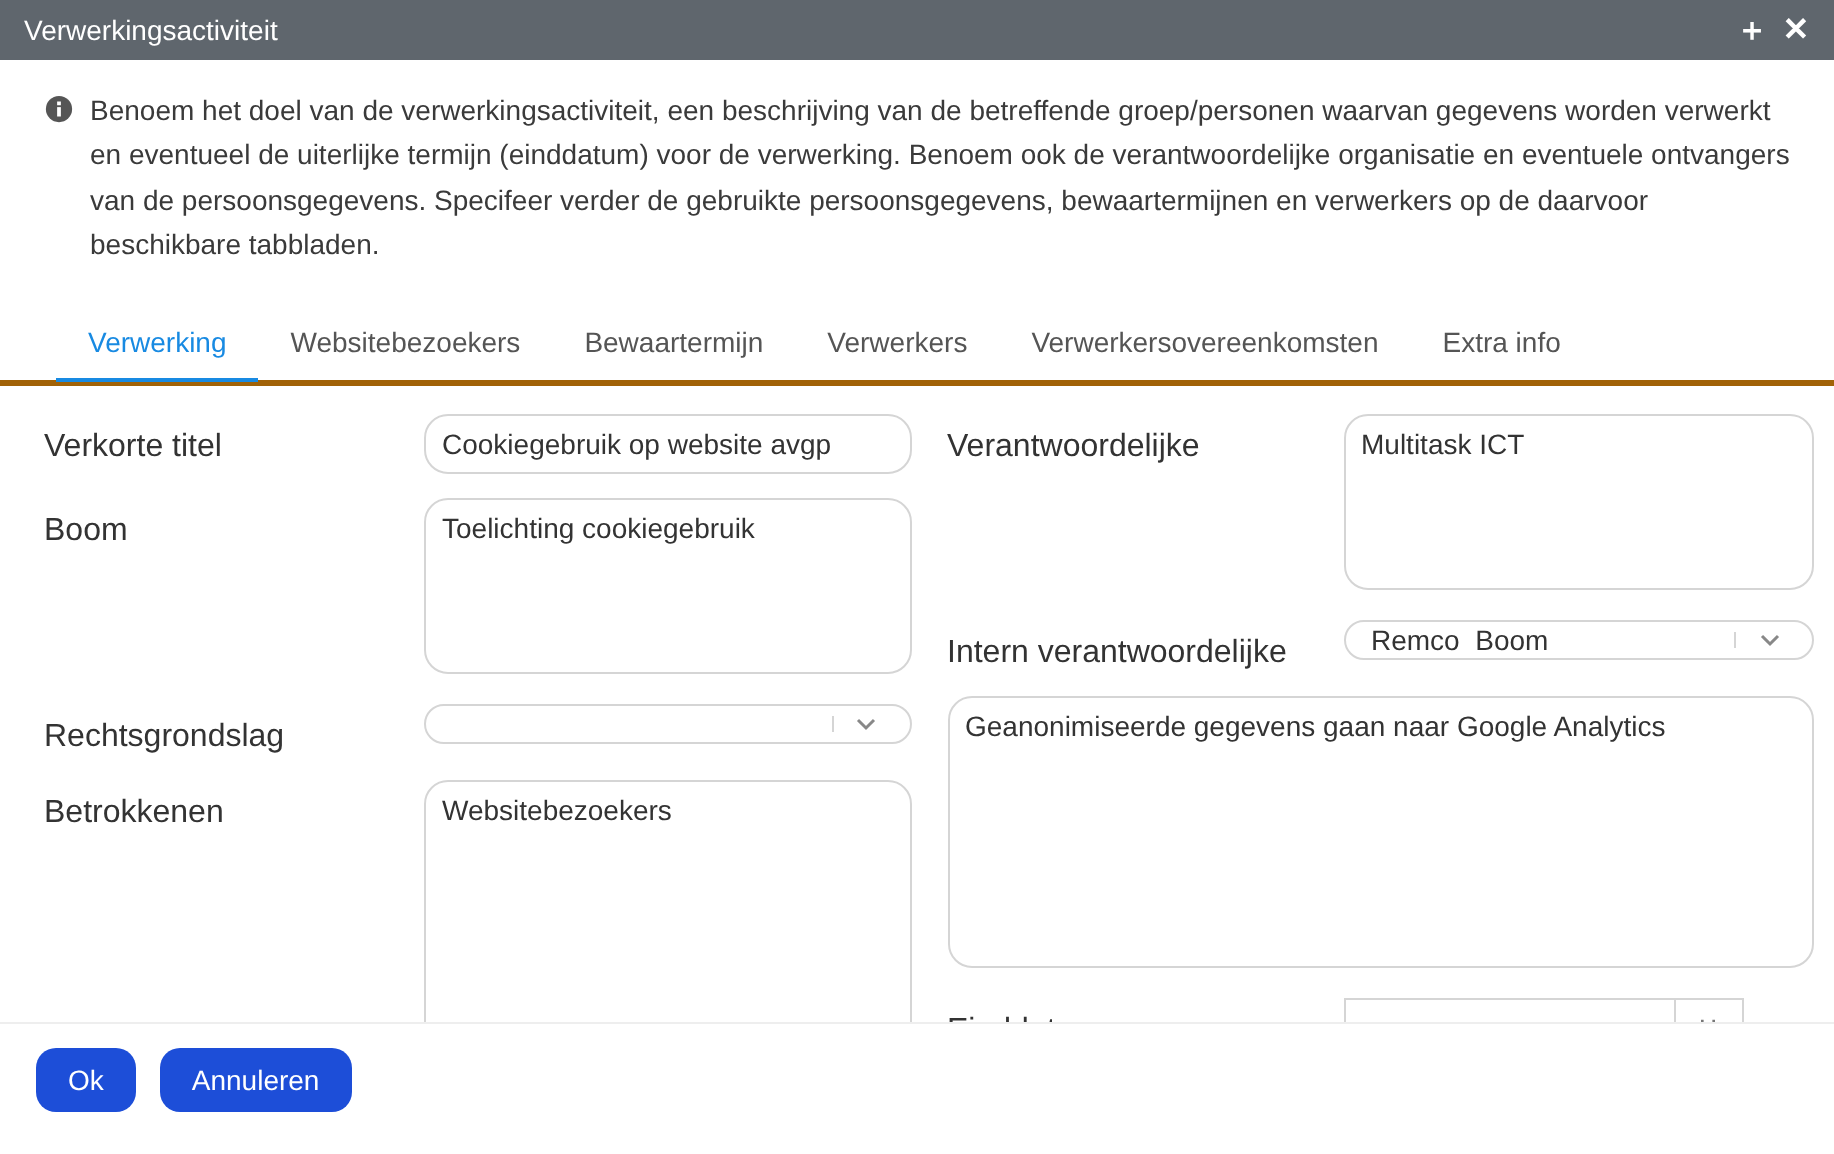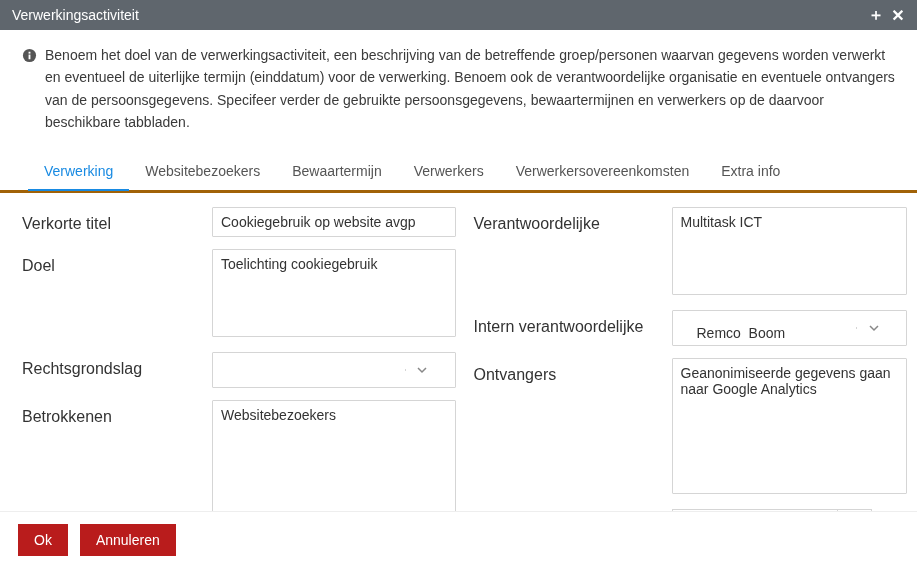--- a/index.html
+++ b/index.html
@@ -83,46 +83,46 @@
     font-size:16px;
   }
   .ctrl-wrap { flex: 1; }
   .ctrl, input, textarea, .combo {
     width: 100%;
     border: 1px solid #d5d5d5;
     font: inherit;
     padding: 6px 8px;
     background:#fff;
     color:#333;
-    border-radius:1px;
+    border-radius:12px;
   }
   .ta-sm { height: 88px; resize:none; }
   .ta-lg { height: 136px; resize:none; }
-  .combo { display:flex; padding:16px; height:36px; }
+  .combo { display:flex; align-items:center; padding:5px; height:20px; }
   .combo input { border:none; flex:1; height:100%; padding:6px 8px; }
   .combo .trig, .date .cal {
     width:34px; height:100%; display:flex; align-items:center; justify-content:center;
     border-left:1px solid #d5d5d5; cursor:pointer; color:#888;
   }
   .date { display:flex; border:1px solid #d5d5d5; height:34px;}
   .date input { border:none; flex:1; padding:6px 8px;}
 
   .footer {
     padding: 12px 18px;
     display:flex; gap:12px;
     border-top: 1px solid #eee;
   }
   .btn {
-    background:#b91c1c;
+    background:#1d4ed8;
     color:#fff;
     border:none;
     padding: 8px 16px;
     font:inherit;
     cursor:pointer;
-    border-radius:0;
+    border-radius:10px;
   }
 
   ::placeholder{color:#888;}
 </style>
 </head>
 <body>
 
 <div class="titlebar">
   <span class="title">Verwerkingsactiviteit</span>
   <div class="ctl">＋</div>
@@ -152,21 +152,21 @@
 <div class="form-scroll">
   <div class="cols">
     <div class="col">
       <div class="field">
         <label>Verkorte titel</label>
         <div class="ctrl-wrap">
           <input type="text" value="Cookiegebruik op website avgp" style="">
         </div>
       </div>
       <div class="field">
-        <label>Doel</label>
+        <label>Boom</label>
         <div class="ctrl-wrap">
           <textarea class="ta-sm" style="">Toelichting cookiegebruik</textarea>
         </div>
       </div>
       <div class="field">
         <label>Rechtsgrondslag</label>
         <div class="ctrl-wrap">
           <div class="combo">
             <input type="text" value="" style="">
             <div class="trig">
@@ -199,21 +199,20 @@
             <input type="text" value="Remco  Boom" style="">
             <div class="trig">
               <svg width="12" height="12" viewBox="0 0 12 12">
                   <path d="M2 4l4 4 4-4" stroke="#888" stroke-width="1.5" fill="none"></path>
                 </svg>
             </div>
           </div>
         </div>
       </div>
       <div class="field">
-        <label style="width:190px">Ontvangers</label>
         <div class="ctrl-wrap">
           <textarea class="ta-lg" style="">Geanonimiseerde gegevens gaan naar Google Analytics</textarea>
         </div>
       </div>
       <div class="field">
         <label style="width:190px">Einddatum</label>
         <div class="ctrl-wrap" style="max-width:200px">
           <div class="date">
             <input type="text" placeholder="__-__-____" style="">
             <div class="cal">

